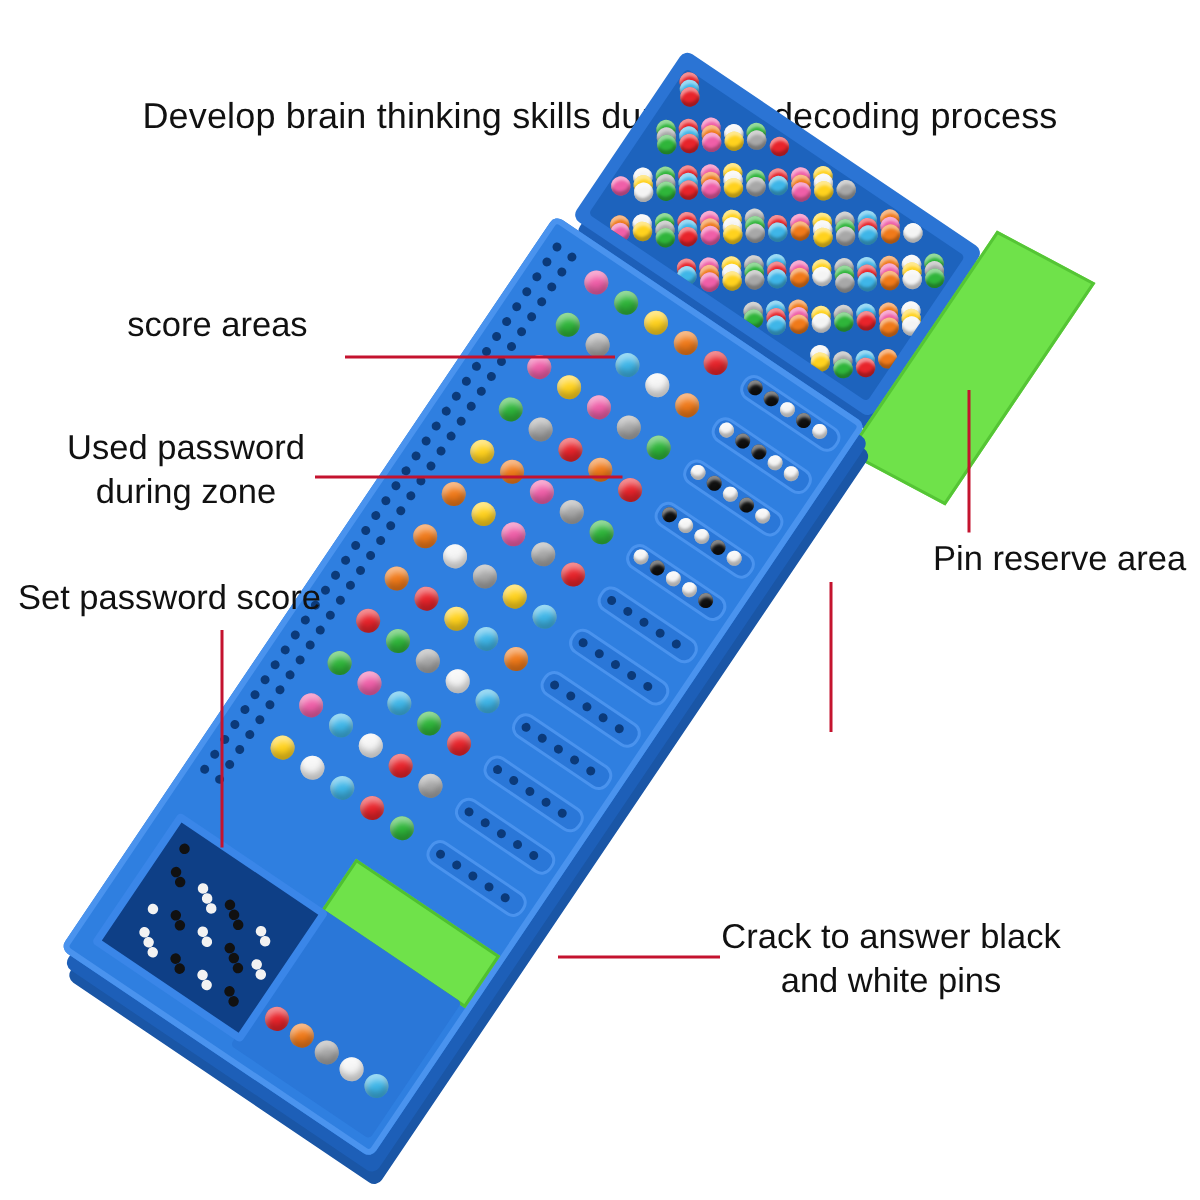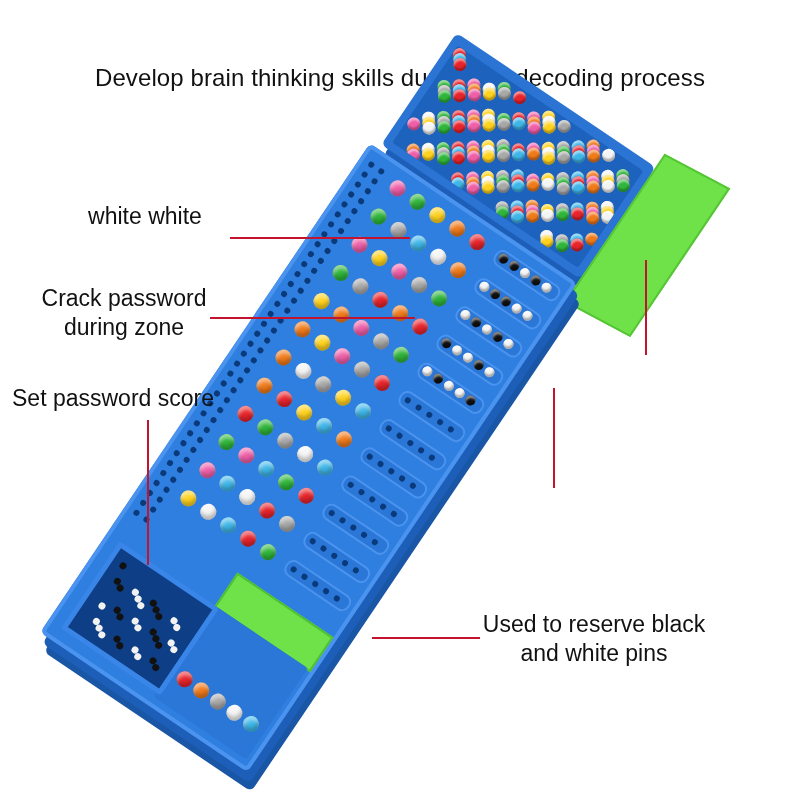--- a/index.html
+++ b/index.html
@@ -420,37 +420,40 @@
         <div class="slot" style="left: 166px; top: 387px; width: 72px;"></div>
         <div class="hole" style="left: 172px; top: 393px;"></div>
         <div class="hole" style="left: 185px; top: 393px;"></div>
         <div class="hole" style="left: 198px; top: 393px;"></div>
         <div class="hole" style="left: 211px; top: 393px;"></div>
         <div class="hole" style="left: 224px; top: 393px;"></div>
       </div>
   </div>
 
   <div class="label" style="left:14px;top:202px;width:262px;">
-    <div>white white</div>
+    <div>score areas</div>
   </div>
   <div class="leader" style="left:230px;top:237px;width:180px;height:2px;"></div>
 
   <div class="label" style="left:34px;top:284px;width:180px;">
-    <div>Crack password</div>
+    <div>Used password</div>
     <div>during zone</div>
   </div>
   <div class="leader" style="left:210px;top:317px;width:205px;height:2px;"></div>
 
   <div class="label" style="left:12px;top:384px;width:226px;text-align:left;">
     <div>Set password score</div>
   </div>
   <div class="leader" style="left:147px;top:420px;width:2px;height:145px;"></div>
 
+  <div class="label" style="left:622px;top:358px;width:178px;text-align:left;">
+    <div>Pin reserve area</div>
+  </div>
   <div class="leader" style="left:645px;top:260px;width:2px;height:95px;"></div>
 
   <div class="leader" style="left:553px;top:388px;width:2px;height:100px;"></div>
 
   <div class="label" style="left:476px;top:610px;width:236px;">
-    <div>Used to reserve black</div>
+    <div>Crack to answer black</div>
     <div>and  white pins</div>
   </div>
   <div class="leader" style="left:372px;top:637px;width:108px;height:2px;"></div>
 </div>
 
 </body></html>

